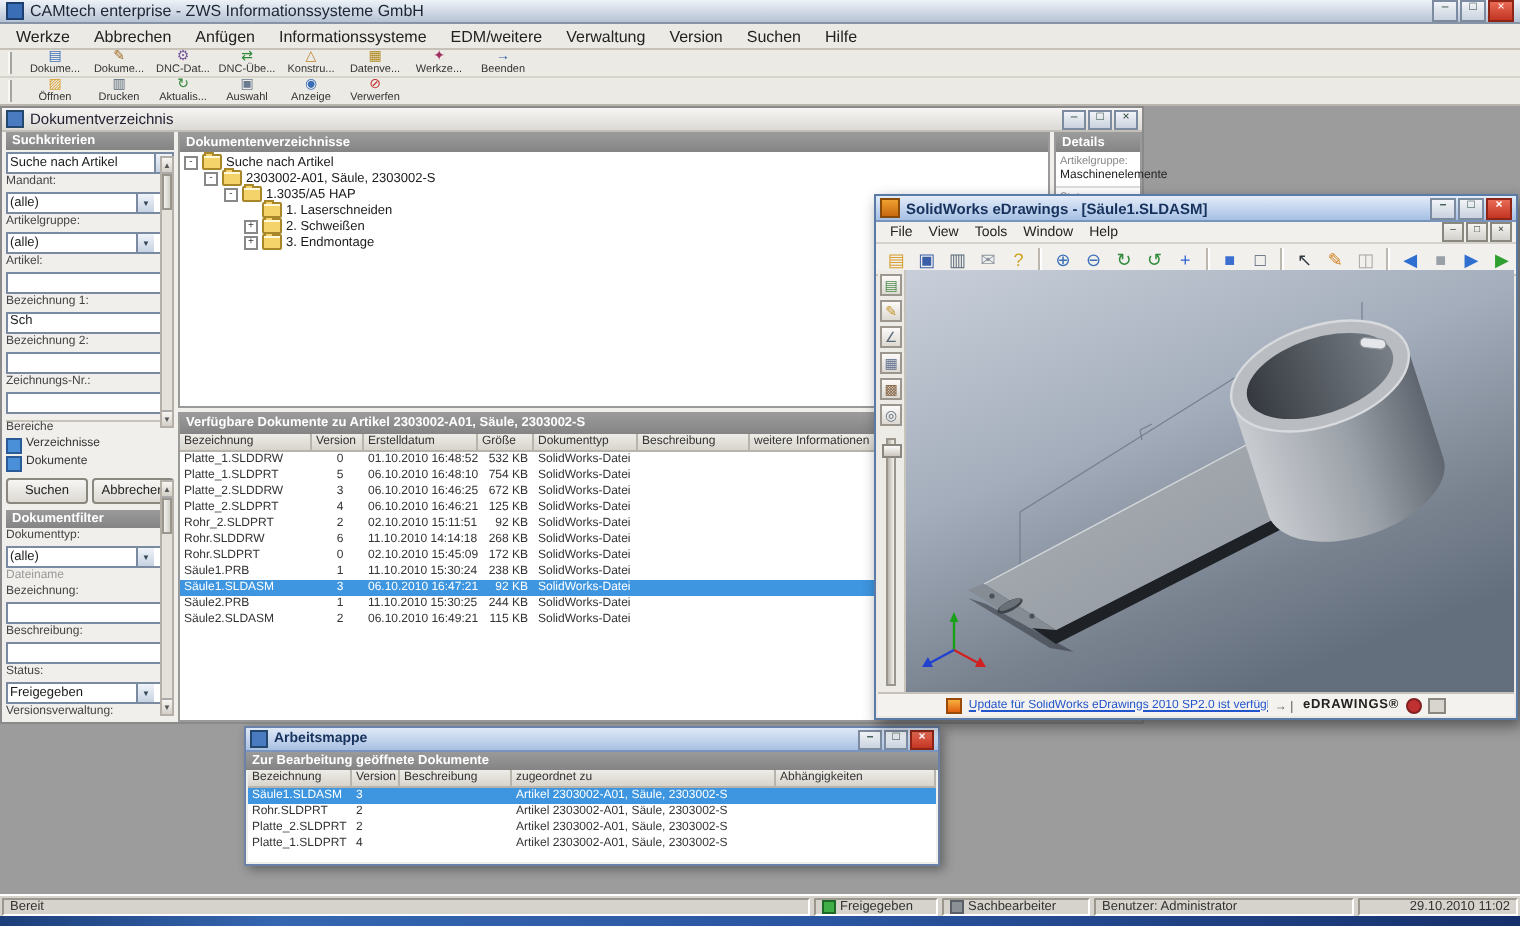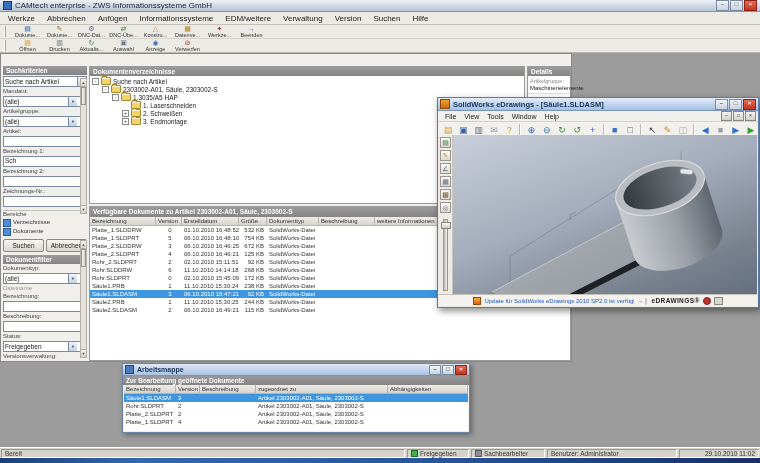--- a/index.html
+++ b/index.html
@@ -66,21 +66,21 @@
   .main-grid .tcell:nth-child(4){text-align:right;padding-right:3px;}
   .main-grid .tcell:nth-child(2){text-align:center;}
   .trow.sel{background:#3e96e0;}
   .trow.sel .tcell{color:#fff;}
   
   #wb-window{position:absolute;left:122px;top:363px;width:348px;height:70px;background:#f0efec;border:1px solid #6a82a8;box-sizing:border-box;box-shadow:2px 2px 5px rgba(0,0,0,.35);}
   .wb-titlebar{height:11px;background:linear-gradient(#dfe9f7,#a9c0e2);border-bottom:1px solid #7a95bd;
     display:flex;align-items:center;gap:3px;padding:0 2px;font-size:7px;color:#16325c;font-weight:bold;}
   .wb-grid{display:grid;grid-template-columns:52px 24px 56px 132px 1fr;}
   
-  #ed-window{position:absolute;left:437px;top:97px;width:322px;height:211px;background:#ece9e4;border:1px solid #5a7aa8;box-sizing:border-box;box-shadow:2px 3px 7px rgba(0,0,0,.45);}
+  #ed-window{position:absolute;left:437px;top:97px;width:322px;height:263px;background:#ece9e4;border:1px solid #5a7aa8;box-sizing:border-box;box-shadow:2px 3px 7px rgba(0,0,0,.45);}
   .ed-titlebar{height:12px;background:linear-gradient(#e3ecf9,#a6c0e4);border-bottom:1px solid #7a95bd;
     display:flex;align-items:center;gap:3px;padding:0 2px;font-size:7.5px;font-weight:bold;color:#16325c;}
   .ed-ticon{width:8px;height:8px;background:linear-gradient(#f0a030,#c86a10);border:1px solid #8a4a08;}
   .ed-menubar{height:10px;background:#f2f0ec;border-bottom:1px solid #d5d2cb;display:flex;align-items:center;padding-left:3px;}
   .ed-menu-item{font-size:7px;padding:0 4px;color:#222;}
   .ed-mdibtns{margin-left:auto;display:flex;gap:1px;padding-right:2px;}
   .ed-mdibtn{width:9px;height:8px;background:linear-gradient(#f4f4f2,#d2d0ca);border:1px solid #8a877f;font-size:5px;line-height:6px;text-align:center;color:#333;}
   .ed-toolbar{height:15px;background:#f2f0ec;border-bottom:1px solid #c9c5bd;display:flex;align-items:center;gap:1px;padding-left:3px;}
   .ed-tbtn{width:13px;height:13px;display:flex;align-items:center;justify-content:center;font-size:9px;border:1px solid transparent;}
   .ed-sep{width:1px;height:11px;background:#bcb8b0;margin:0 2px;border-right:1px solid #fff;}
@@ -189,20 +189,29 @@
         <span class="tb-ic" style="color: rgb(58, 111, 184);">◉</span>
         <span class="tb-lbl">Anzeige</span>
       </div>
       <div class="tb-btn">
         <span class="tb-ic" style="color: rgb(192, 48, 48);">⊘</span>
         <span class="tb-lbl">Verwerfen</span>
       </div>
     </div>
 
   <div id="doc-window">
+    <div class="doc-titlebar">
+      <span class="doc-ticon"></span>
+      <span>Dokumentverzeichnis</span>
+      <span class="winbtns">
+        <span class="winbtn" style="height:8px;width:10px">–</span>
+        <span class="winbtn" style="height:8px;width:10px">□</span>
+        <span class="winbtn" style="height:8px;width:10px">×</span>
+      </span>
+    </div>
 
     <div class="search-col">
       <div class="dkhead">Suchkriterien</div>
       <div class="combo">
           <span>Suche nach Artikel</span>
           <span class="arr">▼</span>
         </div>
       <div class="lab pad">Mandant:</div>
       <div class="combo pad">
           <span>(alle)</span>

